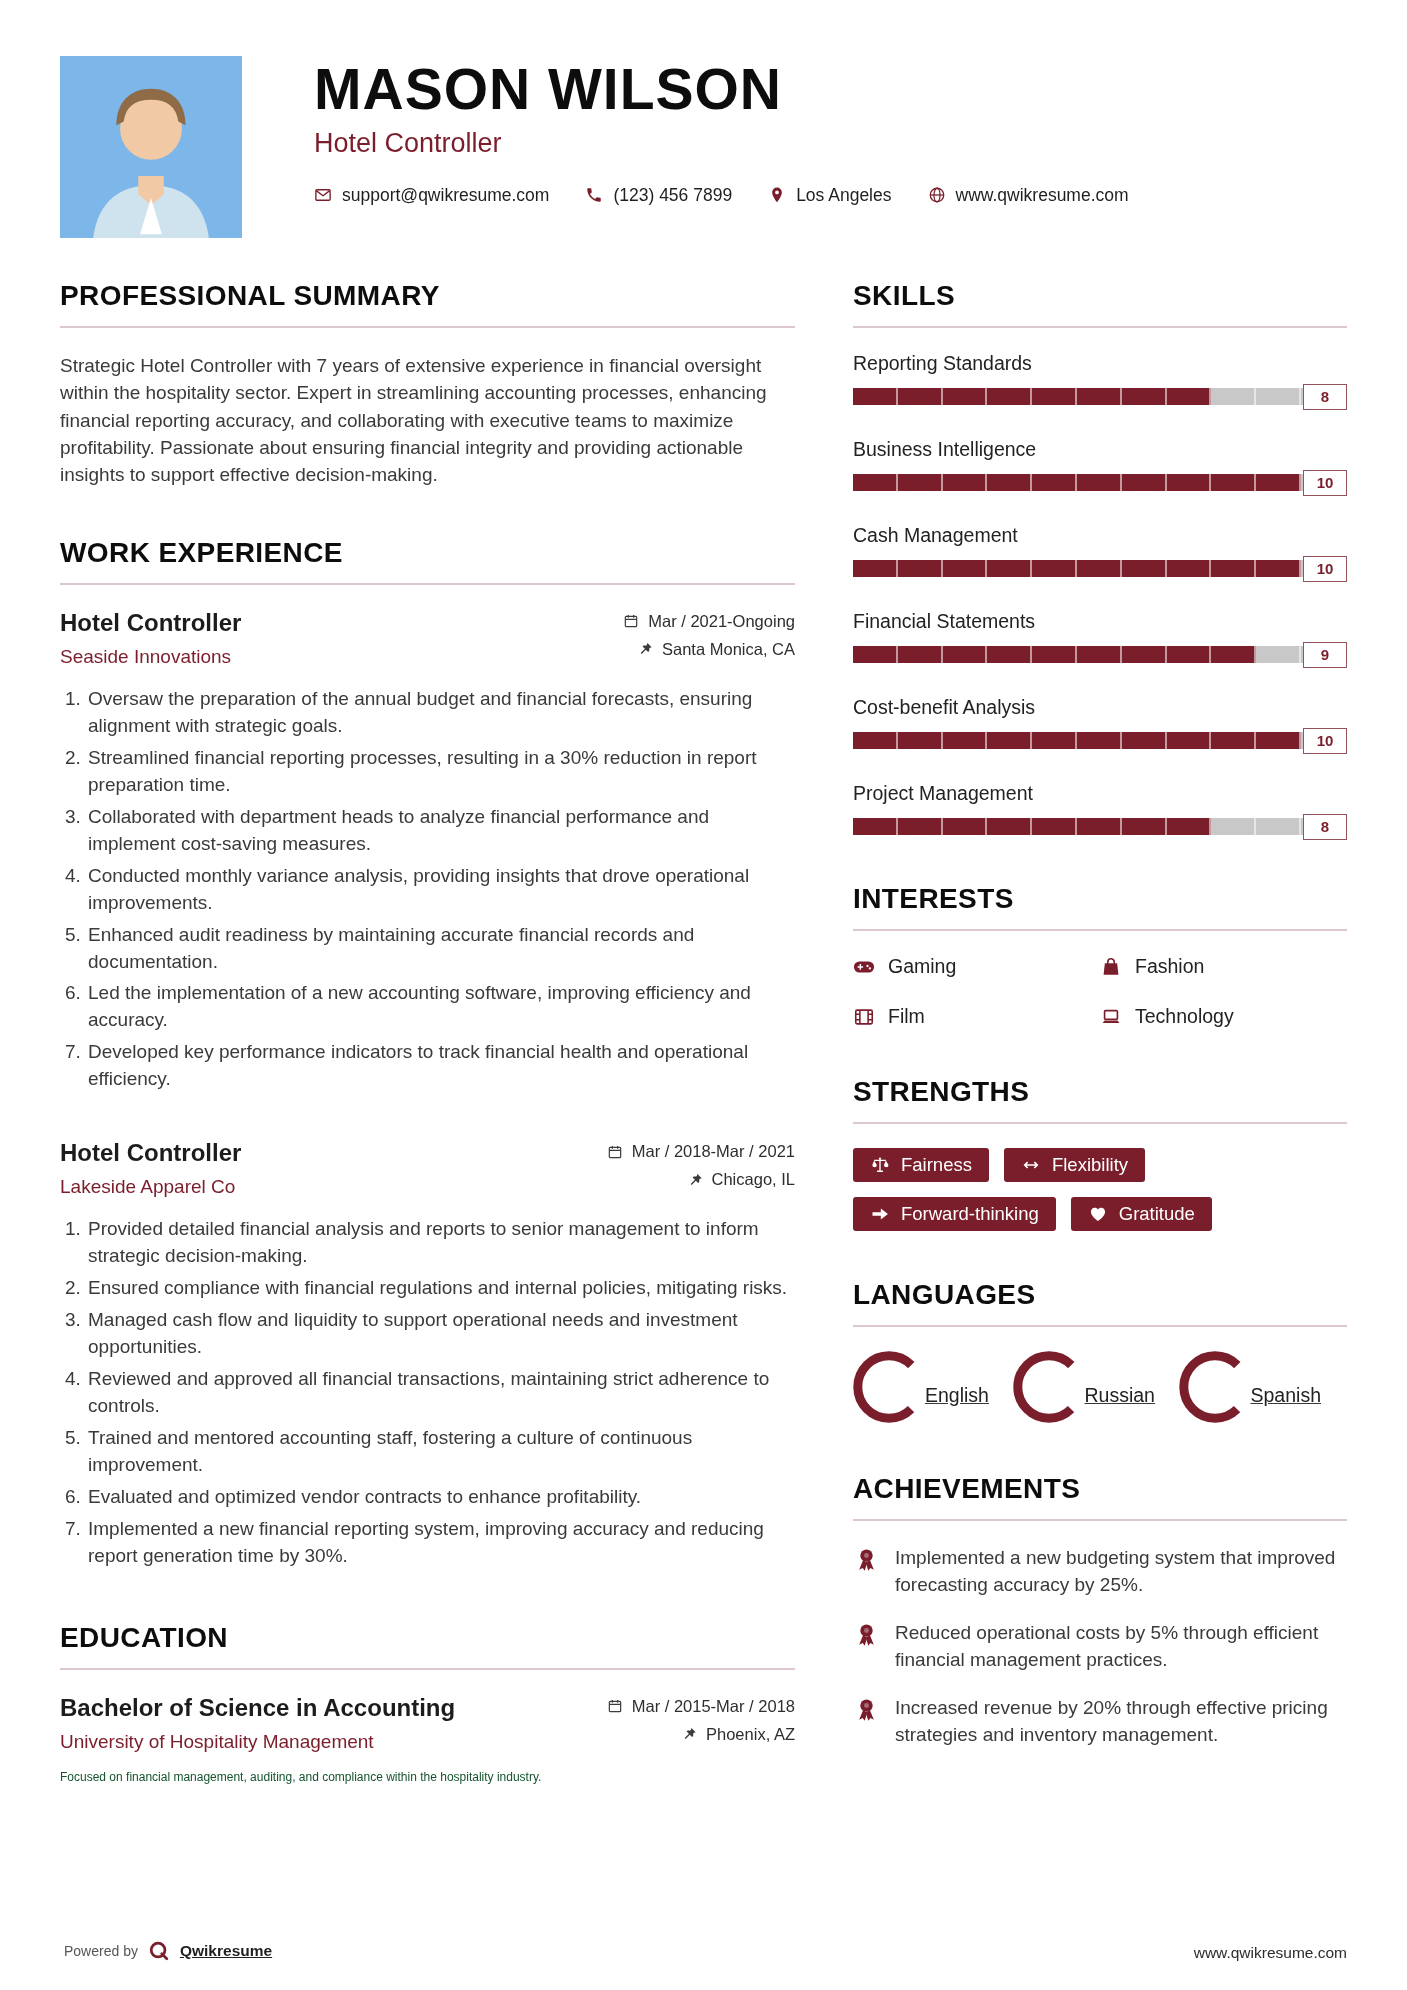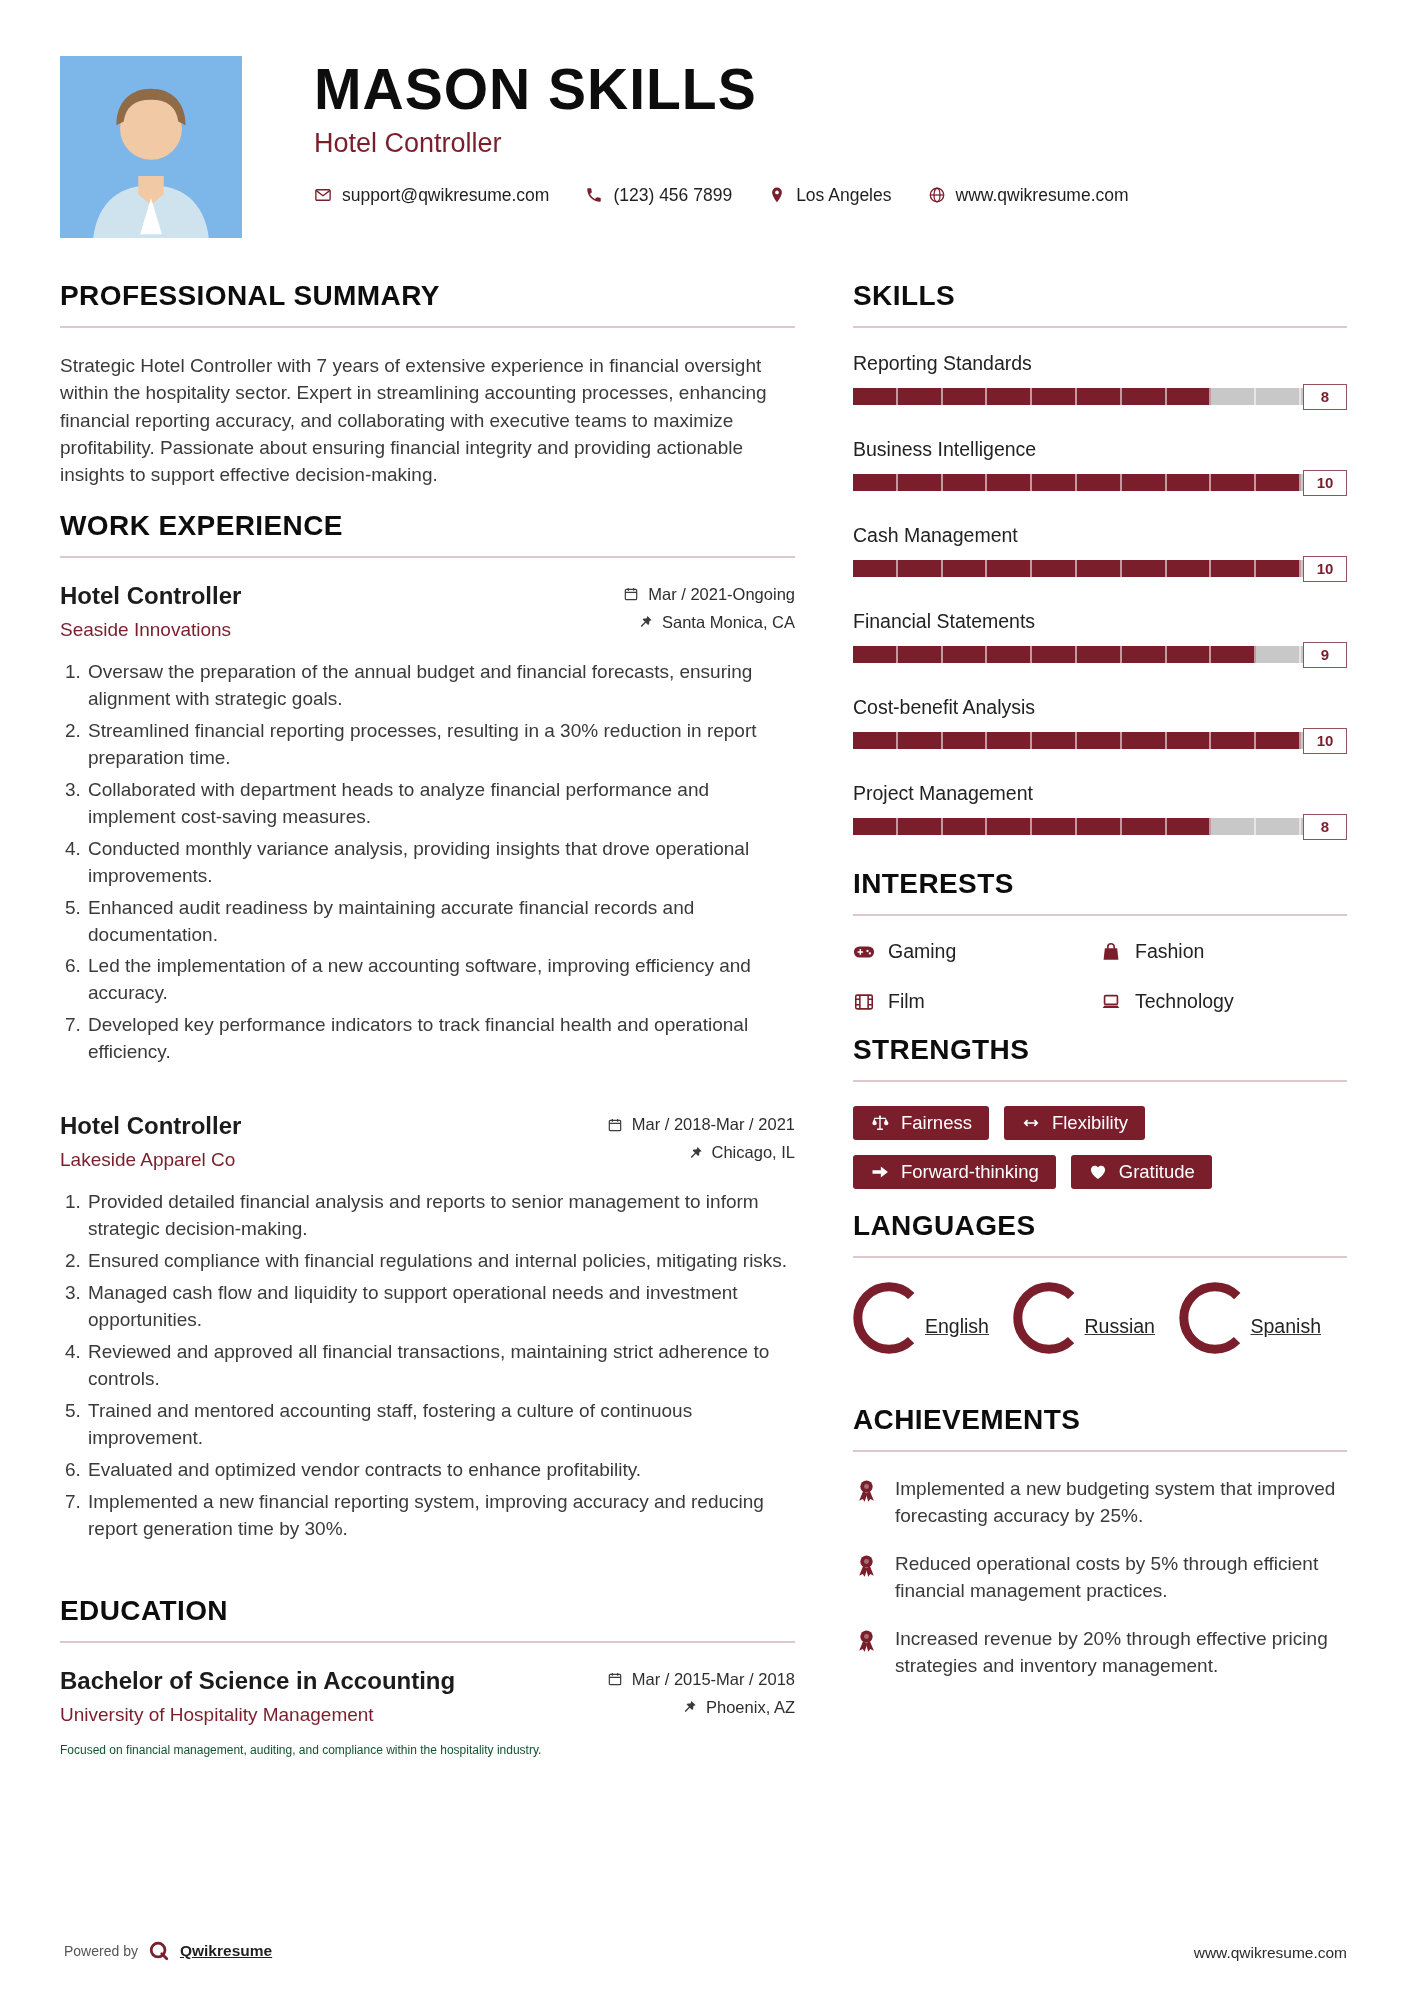--- a/index.html
+++ b/index.html
@@ -28,21 +28,21 @@
   .col-left { width:735px; flex:none; }
   .col-right { flex:1; min-width:0; }
 
   h2.section {
     font-size:28px; font-weight:bold; color:var(--ink); letter-spacing:.4px;
     padding-bottom:14px; border-bottom:2px solid var(--rule); margin-bottom:24px;
   }
 
   
   .summary-text { font-size:19px; line-height:1.44; color:#3a3a3a; }
-  .sec { margin-top:21px; }
+  .sec { margin-top:48px; }
   .sec:first-child { margin-top:0; }
 
   .job { margin-bottom:46px; }
   .job:last-child { margin-bottom:0; }
   .job-head { display:flex; justify-content:space-between; align-items:flex-start; }
   .job-title-text { font-size:24px; font-weight:bold; color:#1c1c1c; }
   .company { font-size:19px; color:var(--accent); margin-top:9px; }
   .job-meta { flex:none; text-align:right; font-size:16.5px; color:#2e2e2e; padding-top:3px; }
   .meta-row { display:flex; justify-content:flex-end; align-items:center; gap:9px; margin-bottom:9px; }
   .meta-row .ic { width:16px; height:16px; color:#3c3c3c; }
@@ -107,21 +107,21 @@
       <svg viewBox="0 0 100 100">
         <rect width="100" height="100" fill="#7db6e8"></rect>
         <path d="M18 102c2-22 15-31 32-31s30 9 32 31z" fill="#cfe3ee"></path>
         <path d="M43 66h14v10l-7 6-7-6z" fill="#f1c9a5"></path>
         <circle cx="50" cy="40" r="17" fill="#f1c9a5"></circle>
         <path d="M31 38c0-13 8-20 19-20s19 7 19 20l-4-2c-1-8-6-12-15-12s-14 4-15 12z" fill="#8f6b47"></path>
         <path d="M44 98l6-20 6 20z" fill="#fff"></path>
       </svg>
     </div>
     <div class="header-info">
-      <div class="name">MASON SKILLS</div>
+      <div class="name">MASON WILSON</div>
       <div class="job-title">Hotel Controller</div>
       <div class="contact">
         <div class="contact-item">
           <span class="ic">
             <svg viewBox="0 0 24 24">
                 <rect x="2.5" y="5" width="19" height="14" rx="1.5" fill="none" stroke="currentColor" stroke-width="1.8"></rect>
                 <path d="M3 6.2l9 6.8 9-6.8" fill="none" stroke="currentColor" stroke-width="1.8"></path>
               </svg>
           </span>
           <span>support@qwikresume.com</span>

